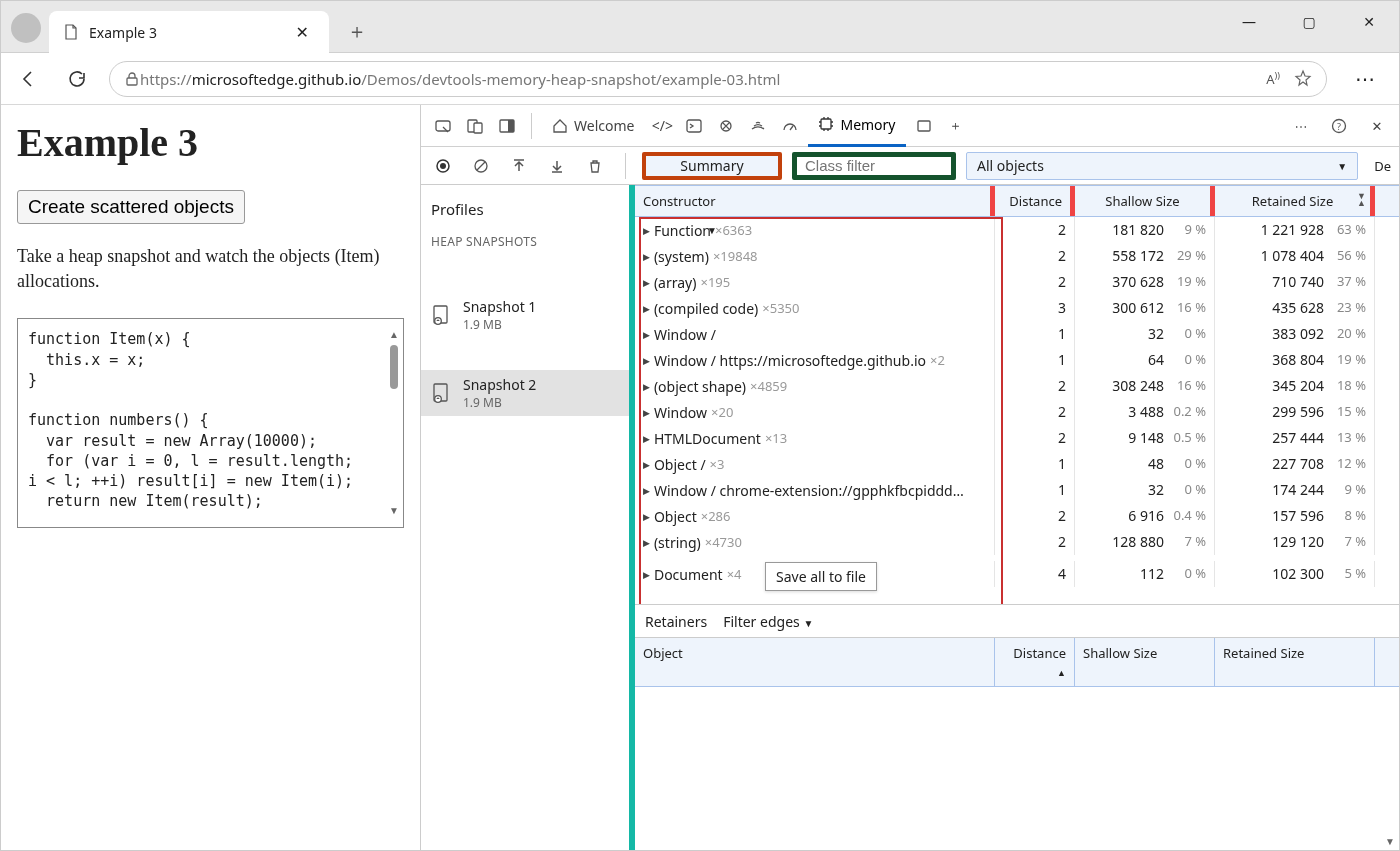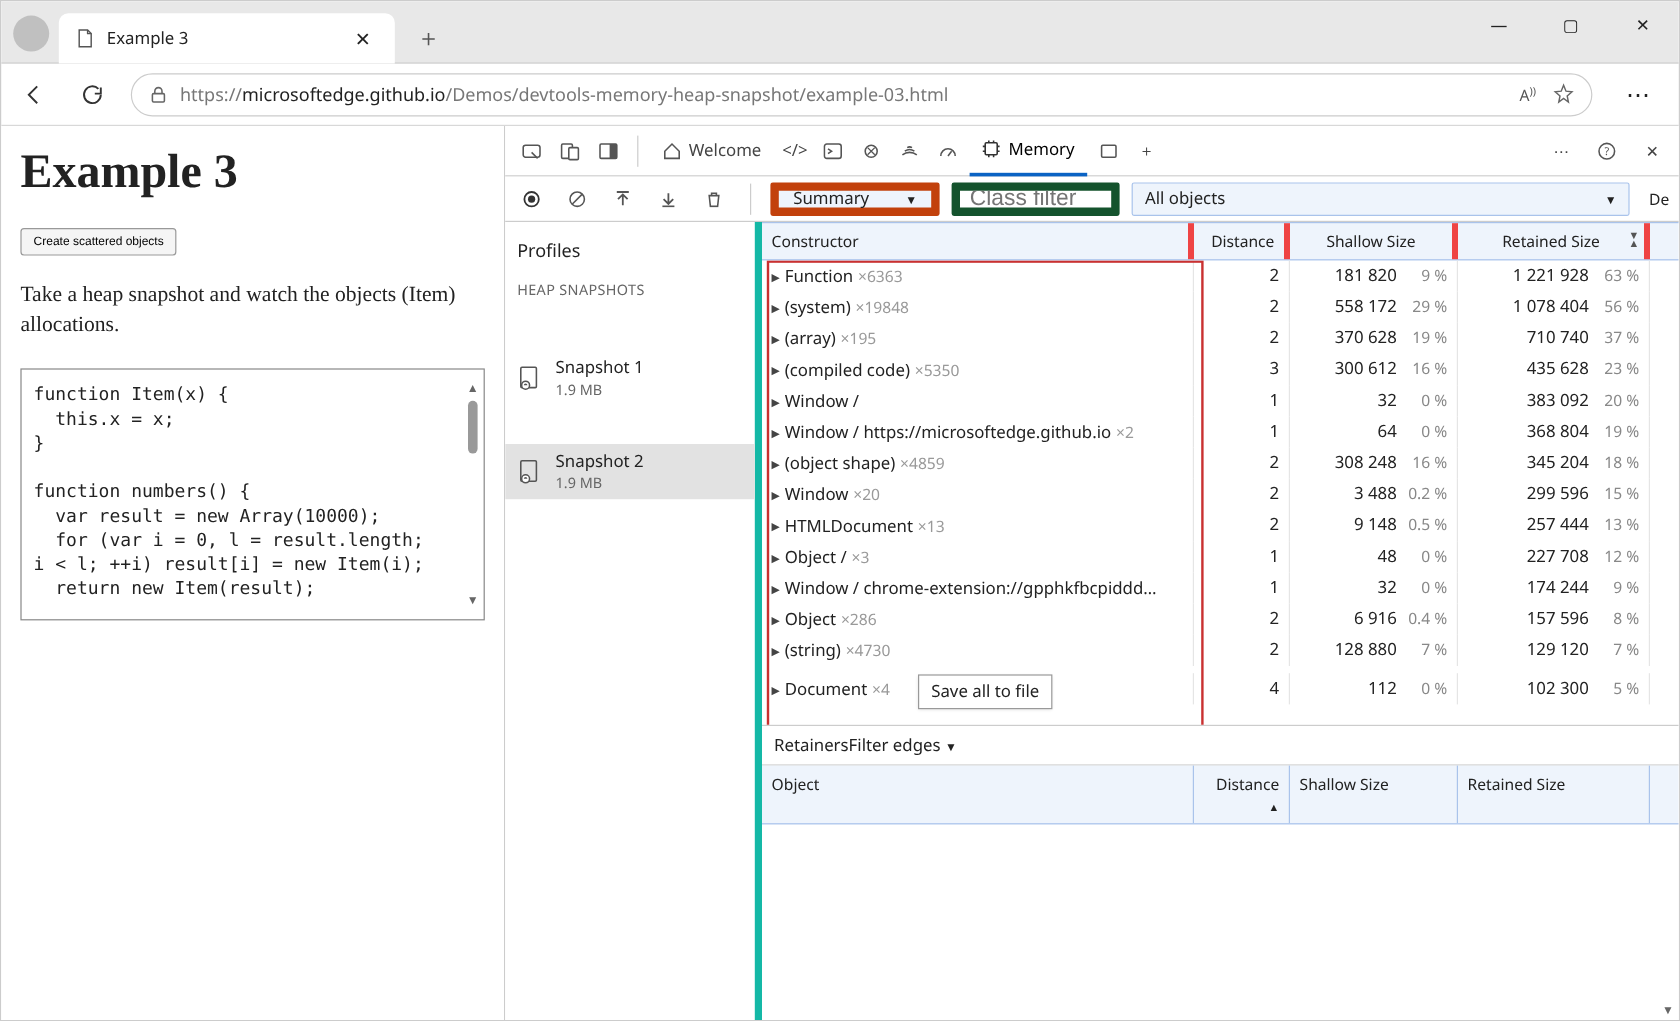--- a/index.html
+++ b/index.html
@@ -63,40 +63,39 @@
     border-bottom: 1px solid #d8d8d8;
   }
   .nav-btn { width:32px; height:32px; display:flex; align-items:center; justify-content:center; font-size:20px; color:#333;}
   .addr-box {
     flex: 1;
     border: 1px solid #ccc;
     border-radius: 20px;
     height: 36px;
     display:flex; align-items:center;
     padding: 0 14px;
-    gap: 10px;
     background:#fff;
   }
   .addr-url { font-size: 15px; color:#777; }
   .addr-url .dark { color:#222; }
   .addr-right { margin-left:auto; display:flex; gap:14px; align-items:center; color:#555;}
   .more-btn { font-size:20px; padding:0 12px; }
   
   .main { display:flex; height: calc(851px - 52px - 52px); }
   .page {
     width: 420px;
     border-right: 1px solid #ccc;
     padding: 14px 16px;
     background:#fff;
     overflow:auto;
   }
   .page h1 { font-family: Georgia, serif; font-size: 40px; font-weight: bold; margin-bottom: 24px; }
   .page h2 { font-family: Georgia, serif; font-size: 26px; font-weight:bold; margin-bottom: 24px;}
   .page button {
-    font-size: 10px; padding: 5px 10px; border: 1px solid #999;
+    font-size: 19px; padding: 5px 10px; border: 1px solid #999;
     border-radius: 3px; background:#f5f5f5; margin-bottom: 20px;
   }
   .page p { font-family: Georgia, serif; font-size: 18px; margin-bottom: 24px; line-height: 1.4; }
   .code-box {
     border: 1px solid #888;
     height: 210px; overflow:auto;
     position: relative;
   }
   .code-box pre { font-family: Consolas, monospace; font-size: 15px; padding: 10px; white-space: pre-wrap; line-height:1.35;}
   .code-scroll { position:absolute; right:2px; top:8px; width:14px; height:180px; }
@@ -113,26 +112,26 @@
   .dt-tab { padding: 0 10px; height:42px; display:flex; align-items:center; gap:6px; font-size:14px; color:#444;}
   .dt-tab.active { border-bottom: 3px solid #0a63c4; color:#000;}
   .dt-right { margin-left:auto; display:flex; align-items:center; gap:10px;}
   
   .mem-toolbar {
     height: 38px; display:flex; align-items:center; gap:10px;
     padding: 0 8px; border-bottom: 1px solid #ccc;
   }
   .mt-ic { width:28px; height:28px; display:flex; align-items:center; justify-content:center; color:#444;}
   .mt-summary {
-    border:7px solid #c2410c; background:#eef4fc;
-    height:28px; padding:0 12px; display:flex; align-items:center; gap:30px;
-    font-size:14px; border-radius:2px; min-width: 140px;
+    border:4px solid #c2410c; background:#eef4fc;
+    height:28px; padding:0 12px; display:flex; align-items:center; gap:48px;
+    font-size:14px; border-radius:2px; min-width: 140px; flex-direction: column;
   }
   .mt-summary .caret { font-size: 10px;}
-  .mt-filter { border:7px solid #14532d; height:28px; width: 140px; padding:0 8px; font-size:19px; color:#888; border-radius:2px;}
+  .mt-filter { border:5px solid #14532d; height:28px; width: 164px; padding:0 8px; font-size:15px; color:#888; border-radius:2px;}
   .mt-allobj { background:#eef4fc; border:1px solid #a9c3eb; height:28px; flex:1; display:flex; align-items:center; padding:0 10px; font-size:14px; border-radius:2px;}
   .mt-allobj .caret { margin-left:auto; font-size:10px;}
   .mt-de { margin-left:6px; font-size:13px; }
   
   .mem-body { flex:1; display:flex; overflow:hidden; }
   .profiles {
     width: 214px; border-right:6px solid #14b8a6;
     padding: 10px 0;
   }
   .profiles .hdr { font-size:15px; padding: 4px 10px 14px; }
@@ -176,21 +175,21 @@
   .td-size { display:flex; justify-content:flex-end; gap:6px; }
   .td-size .pct { color:#888; font-size:13px; width:36px; text-align:right;}
   .tooltip {
     position:absolute; left:130px; top:345px;
     background:#fff; border:1px solid #999; padding:4px 10px;
     font-size:14px; z-index:10; box-shadow:0 1px 3px rgba(0,0,0,0.15);
   }
   
   .retainers-bar {
     height: 34px; border-top:1px solid #ccc; border-bottom:1px solid #ccc;
-    display:flex; align-items:center; padding:0 10px;
+    display:flex; align-items:center; gap:16px; padding:0 10px;
     font-size:14px;
   }
   .retainers-head {
     display:grid;
     grid-template-columns: 360px 80px 140px 160px;
     background:#eef4fc;
     border-bottom: 1px solid #a9c3eb;
     font-size:13px;
   }
   .retainers-head div { padding:6px 8px; border-right:1px solid #a9c3eb; }

